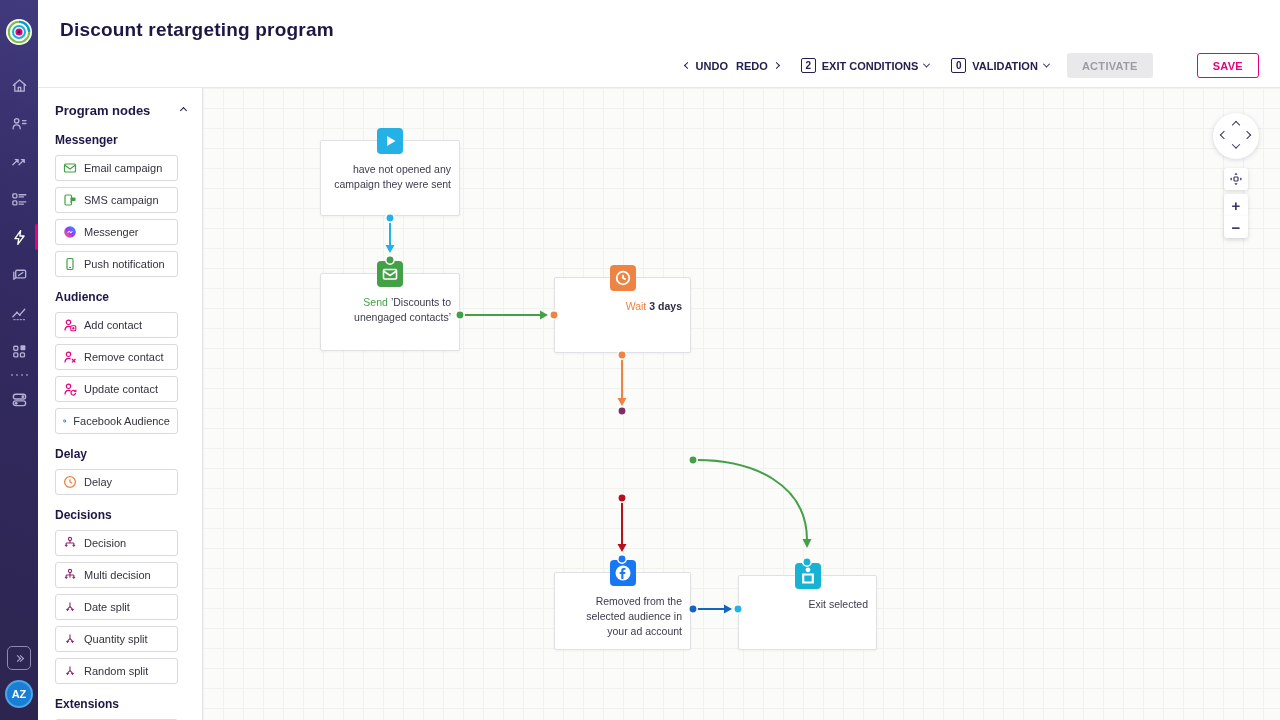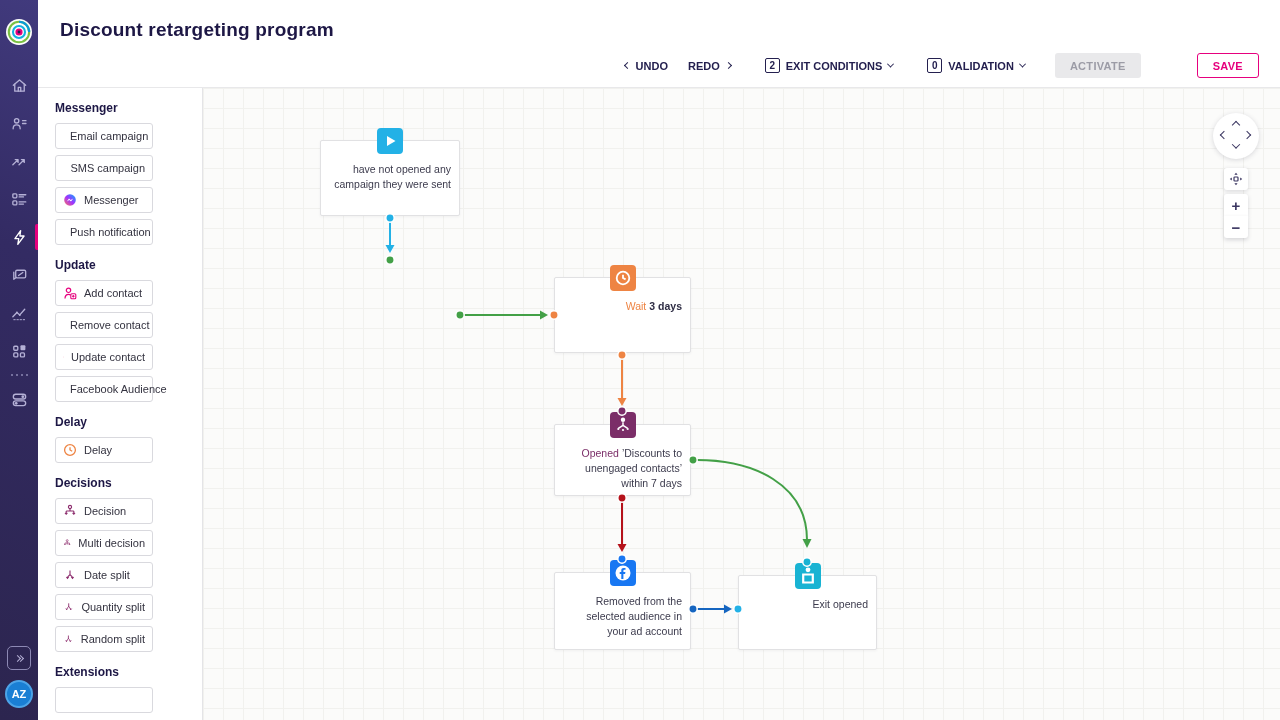--- a/index.html
+++ b/index.html
@@ -25,21 +25,21 @@
     display:flex; align-items:center; justify-content:center; gap:1px; margin-bottom:10px; cursor:pointer;}
   .avatar { width:28px; height:28px; border-radius:50%; background:#1a7fd4; border:2px solid #4da4e8;
     color:#fff; font-size:11px; font-weight:bold; display:flex; align-items:center; justify-content:center;
     margin-bottom:12px; cursor:pointer; }
 
   
   .main { flex:1; display:flex; flex-direction:column;border-radius:17px; }
   .hdr { height:88px; background:#fff; border-bottom:1px solid #e8e8ea; position:relative; flex:0 0 88px;}
   .hdr h1 { position:absolute; left:22px; top:19px; font-size:19px; font-weight:bold;
     color:#1d1745; letter-spacing:.2px; }
-  .toolbar { position:absolute; right:21px; top:52px; display:flex; align-items:center; gap:12px;
+  .toolbar { position:absolute; right:21px; top:52px; display:flex; align-items:center; gap:0;
     font-size:11px; font-weight:bold; color:#24204f; }
   .tb-link { display:flex; align-items:center; gap:6px; cursor:pointer; padding:6px 4px; }
   .badge { width:15px; height:15px; border:1.5px solid #24204f; border-radius:2px; font-size:10px;
     display:flex; align-items:center; justify-content:center; }
   .cv { display:inline-block; width:5px; height:5px; border-right:1.6px solid #24204f;
     border-bottom:1.6px solid #24204f; }
   .cv.down { transform:rotate(45deg) translate(-1px,-1px); }
   .cv.up   { transform:rotate(-135deg); }
   .cv.left { transform:rotate(135deg); }
   .cv.right{ transform:rotate(-45deg); }
@@ -50,21 +50,21 @@
 
   .content { flex:1; display:flex; min-height:0; }
 
   
   .panel { width:165px; flex:0 0 165px; background:#fff; border-right:1px solid #e4e4e7;
     padding:0 0 0 17px; overflow:hidden; }
   .panel-head { display:flex; align-items:center; justify-content:space-between;
     padding:15px 16px 2px 0; font-size:13px; font-weight:bold; color:#1d1745; }
   .panel-head .cv { border-color:#1d1745; }
   .sec-label { font-size:12px; font-weight:bold; color:#1d1745; margin:13px 0 8px; }
-  .pitem { width:98px; height:26px; border:1px solid #d9d9de; border-radius:3px; background:#fff;
+  .pitem { width:123px; height:26px; border:1px solid #d9d9de; border-radius:3px; background:#fff;
     display:flex; align-items:center; gap:7px; padding:0 7px; margin-bottom:6px; cursor:grab; }
   .pitem span { font-size:11px; color:#33323f; white-space:nowrap; }
 
   
   .canvas { flex:1; position:relative; background:#fbfbfa;
     background-image:linear-gradient(#f1f1ee 1px,transparent 1px),
                      linear-gradient(90deg,#f1f1ee 1px,transparent 1px);
     background-size:20px 20px; overflow:hidden; }
   .node { position:absolute; background:#fff; border:1px solid #e1e1e3; border-radius:2px;
     box-shadow:0 1px 3px rgba(40,40,60,.05); text-align:right; padding:21px 8px 6px; cursor:pointer;}
@@ -208,20 +208,24 @@
           <span class="cv down"></span>
         </div>
         <button class="btn disabled" style="margin-left:14px">ACTIVATE</button>
         <button class="btn save">SAVE</button>
       </div>
     </header>
 
     <div class="content">
 
       <aside class="panel">
+        <div class="panel-head">
+          <span>Program nodes</span>
+          <span class="cv up"></span>
+        </div>
 
         <div class="sec-label">Messenger</div>
         <div class="pitem">
           <svg width="14" height="14" viewBox="0 0 14 14">
             <rect x="1.5" y="3" width="11" height="8" rx="1" fill="none" stroke="#43a047" stroke-width="1.2"></rect>
             <path d="M1.5 4 L7 8 L12.5 4" fill="none" stroke="#43a047" stroke-width="1.2"></path>
           </svg>
           <span>Email campaign</span>
         </div>
         <div class="pitem">
@@ -247,21 +251,21 @@
           <span>Messenger</span>
         </div>
         <div class="pitem">
           <svg width="14" height="14" viewBox="0 0 14 14">
             <rect x="4" y="1.5" width="6" height="11" rx="1.2" fill="none" stroke="#43a047" stroke-width="1.2"></rect>
             <path d="M6 10.5 h2" stroke="#43a047" stroke-width="1.2"></path>
           </svg>
           <span>Push notification</span>
         </div>
 
-        <div class="sec-label">Update</div>
+        <div class="sec-label">Audience</div>
         <div class="pitem">
           <svg width="14" height="14" viewBox="0 0 14 14">
             <circle cx="5.5" cy="4.3" r="2.2" fill="none" stroke="#e6007e" stroke-width="1.2"></circle>
             <path d="M2 12.5 c0-3 1.9-4.2 3.5-4.2 0.9 0 1.6 0.3 2.1 0.8" fill="none" stroke="#e6007e" stroke-width="1.2"></path>
             <rect x="7.8" y="7.8" width="5" height="5" rx="1" fill="none" stroke="#e6007e" stroke-width="1.1"></rect>
             <path d="M10.3 9 v2.6 M9 10.3 h2.6" stroke="#e6007e" stroke-width="1.1"></path>
           </svg>
           <span>Add contact</span>
         </div>
         <div class="pitem">
@@ -348,62 +352,59 @@
 
         <div class="node" style="left:117px;top:52px;width:140px;height:76px">
           <div class="nicon" style="background:#23b1e6">
             <svg width="26" height="26" viewBox="0 0 26 26">
                 <path d="M10 8 L18.5 13 L10 18 Z" fill="#fff"></path>
               </svg>
           </div>
           <div class="ntext"><span>have not opened any campaign they were sent</span></div>
         </div>
 
+        <div class="node" style="left:117px;top:185px;width:140px;height:78px">
+          <div class="nicon" style="background:#43a047">
+            <svg width="26" height="26" viewBox="0 0 26 26">
+              <rect x="6.5" y="8.5" width="13" height="9.5" rx="1" fill="none" stroke="#fff" stroke-width="1.6"></rect>
+              <path d="M6.5 10 L13 14.5 L19.5 10" fill="none" stroke="#fff" stroke-width="1.6"></path>
+            </svg>
+          </div>
+          <div class="ntext"><span class="npre green">Send</span><span>’Discounts to unengaged contacts’</span></div>
+        </div>
 
         <div class="node" style="left:351px;top:189px;width:137px;height:76px">
           <div class="nicon" style="background:#ee8443">
             <svg width="26" height="26" viewBox="0 0 26 26">
               <circle cx="13" cy="13" r="6.3" fill="none" stroke="#fff" stroke-width="1.8"></circle>
               <path d="M13 9.8 V13 L15.6 14.4" fill="none" stroke="#fff" stroke-width="1.8"></path>
             </svg>
           </div>
           <div class="ntext"><span class="npre orange">Wait</span><b>3 days</b></div>
         </div>
 
-        <div class="node" style="left:351px;top:336px;width:137px;height:72px">
-          <div class="nicon" style="background:#7b2e68">
-            <svg width="26" height="26" viewBox="0 0 26 26">
-              <circle cx="13" cy="7.8" r="2.2" fill="#fff"></circle>
-              <path d="M13 10.2 V13.4 M13 13.4 L8.3 16.4 M13 13.4 L17.7 16.4" fill="none" stroke="#fff" stroke-width="1.5"></path>
-              <circle cx="8.3" cy="17" r="1.1" fill="#fff"></circle>
-                <circle cx="17.7" cy="17" r="1.1" fill="#fff"></circle>
-              <circle cx="13" cy="18" r="1.1" fill="#fff"></circle>
-            </svg>
-          </div>
-          <div class="ntext"><span class="npre purple">Opened</span><span>’Discounts to unengaged contacts’ within 7 days</span></div>
-        </div>
 
         <div class="node" style="left:351px;top:484px;width:137px;height:78px">
           <div class="nicon" style="background:#1877f2">
             <svg width="26" height="26" viewBox="0 0 26 26">
               <circle cx="13" cy="13" r="7.5" fill="#fff"></circle>
               <path d="M15.5 9.8 H14.2 c-0.5 0-0.8 0.3-0.8 0.8 v1.3 h2 l-0.3 2 h-1.7 v5 h-2.1 v-5 H9.7 v-2 h1.6 V10.3 c0-1.4 0.9-2.3 2.3-2.3 h1.9 Z" fill="#1877f2"></path>
             </svg>
           </div>
           <div class="ntext"><span>Removed from the selected audience in your ad account</span></div>
         </div>
 
         <div class="node" style="left:535px;top:487px;width:139px;height:75px">
           <div class="nicon" style="background:#18b3d3">
             <svg width="26" height="26" viewBox="0 0 26 26">
               <circle cx="13" cy="6.8" r="2.4" fill="#fff"></circle>
               <path d="M8.2 11.5 H17.8 V19.5 H8.2 Z" fill="none" stroke="#fff" stroke-width="2.2"></path>
             </svg>
           </div>
-          <div class="ntext"><span>Exit opened</span></div>
+          <div class="ntext"><span>Exit selected</span></div>
         </div>
 
         <svg class="wires" width="1077" height="632">
 
           <line x1="187" y1="134" x2="187" y2="158" stroke="#23b1e6" stroke-width="2"></line>
           <polygon points="182.5,157 191.5,157 187,165" fill="#23b1e6"></polygon>
           <circle cx="187" cy="130" r="4.2" fill="#23b1e6" stroke="#fff" stroke-width="1.5"></circle>
           <circle cx="187" cy="172" r="4.2" fill="#43a047" stroke="#fff" stroke-width="1.5"></circle>
 
           <line x1="261" y1="227" x2="338" y2="227" stroke="#43a047" stroke-width="2"></line>

